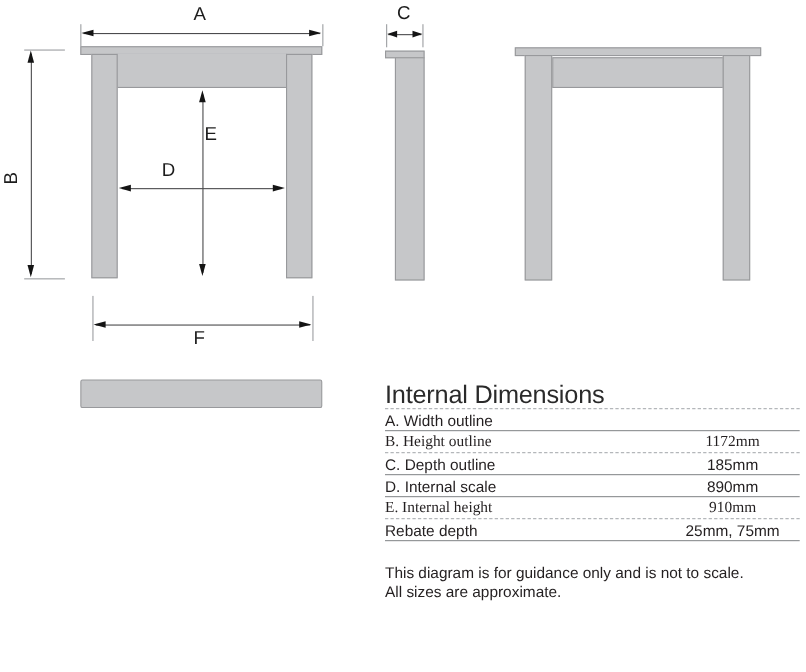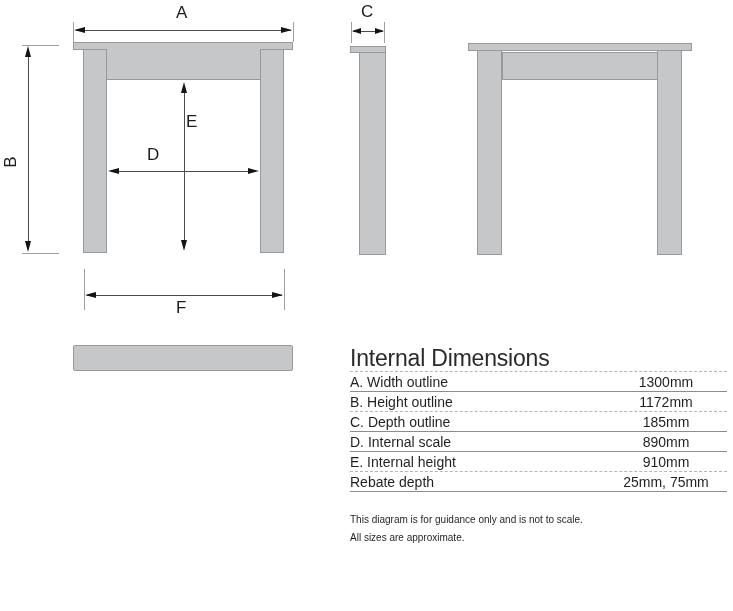--- a/index.html
+++ b/index.html
@@ -19,24 +19,24 @@
   .rot{transform:rotate(-90deg);transform-origin:center;}
   .ah{position:absolute;width:0;height:0;}
   .ah-l{border-top:3px solid transparent;border-bottom:3px solid transparent;border-right:11px solid var(--arrow);}
   .ah-r{border-top:3px solid transparent;border-bottom:3px solid transparent;border-left:11px solid var(--arrow);}
   .ah-u{border-left:3px solid transparent;border-right:3px solid transparent;border-bottom:11px solid var(--arrow);}
   .ah-d{border-left:3px solid transparent;border-right:3px solid transparent;border-top:11px solid var(--arrow);}
   .panel-title{position:absolute;left:350px;top:345px;font-size:23px;letter-spacing:-0.2px;color:#2a2a2a;}
   .dim-table{position:absolute;left:350px;top:371px;width:377px;border-top:1px dashed var(--ruleLight);}
   .trow{display:flex;align-items:center;height:20px;font-size:14px;box-sizing:border-box;}
   .trow.solid{border-bottom:1px solid var(--rule);}
-  .trow.dashed{border-bottom:1px dashed var(--ruleLight);}
+  .trow.dashed{border-bottom:1px dashed var(--ruleLight);font-family:Liberation Serif, serif;}
   .tlabel{flex:1;padding-top:1px;}
   .tvalue{width:122px;text-align:center;padding-top:1px;}
-  .notes{position:absolute;left:350px;top:511px;font-size:10px;line-height:18px;}
+  .notes{position:absolute;left:350px;top:511px;font-size:14px;line-height:18px;}
 </style>
 </head>
 <body>
 
 <div class="stage">
 
   <div class="abs" style="left:0;top:0;width:330px;height:330px;">
 
     <div class="shape" style="left:73px;top:42px;width:220px;height:8px;"></div>
     <div class="shape" style="left:106px;top:49px;width:155px;height:31px;border-top:none;"></div>
@@ -94,21 +94,20 @@
     <div class="shape" style="left:657px;top:50px;width:25px;height:205px;"></div>
   </div>
 
   <div class="shape" style="left:73px;top:345px;width:220px;height:26px;border-radius:2px;"></div>
 
   <div class="panel-title">Internal Dimensions</div>
 
   <div class="dim-table">
     <div class="trow solid">
       <span class="tlabel">A. Width outline</span>
-      <span class="tvalue">1300mm</span>
     </div>
     <div class="trow dashed">
       <span class="tlabel">B. Height outline</span>
       <span class="tvalue">1172mm</span>
     </div>
     <div class="trow solid">
       <span class="tlabel">C. Depth outline</span>
       <span class="tvalue">185mm</span>
     </div>
     <div class="trow solid">

